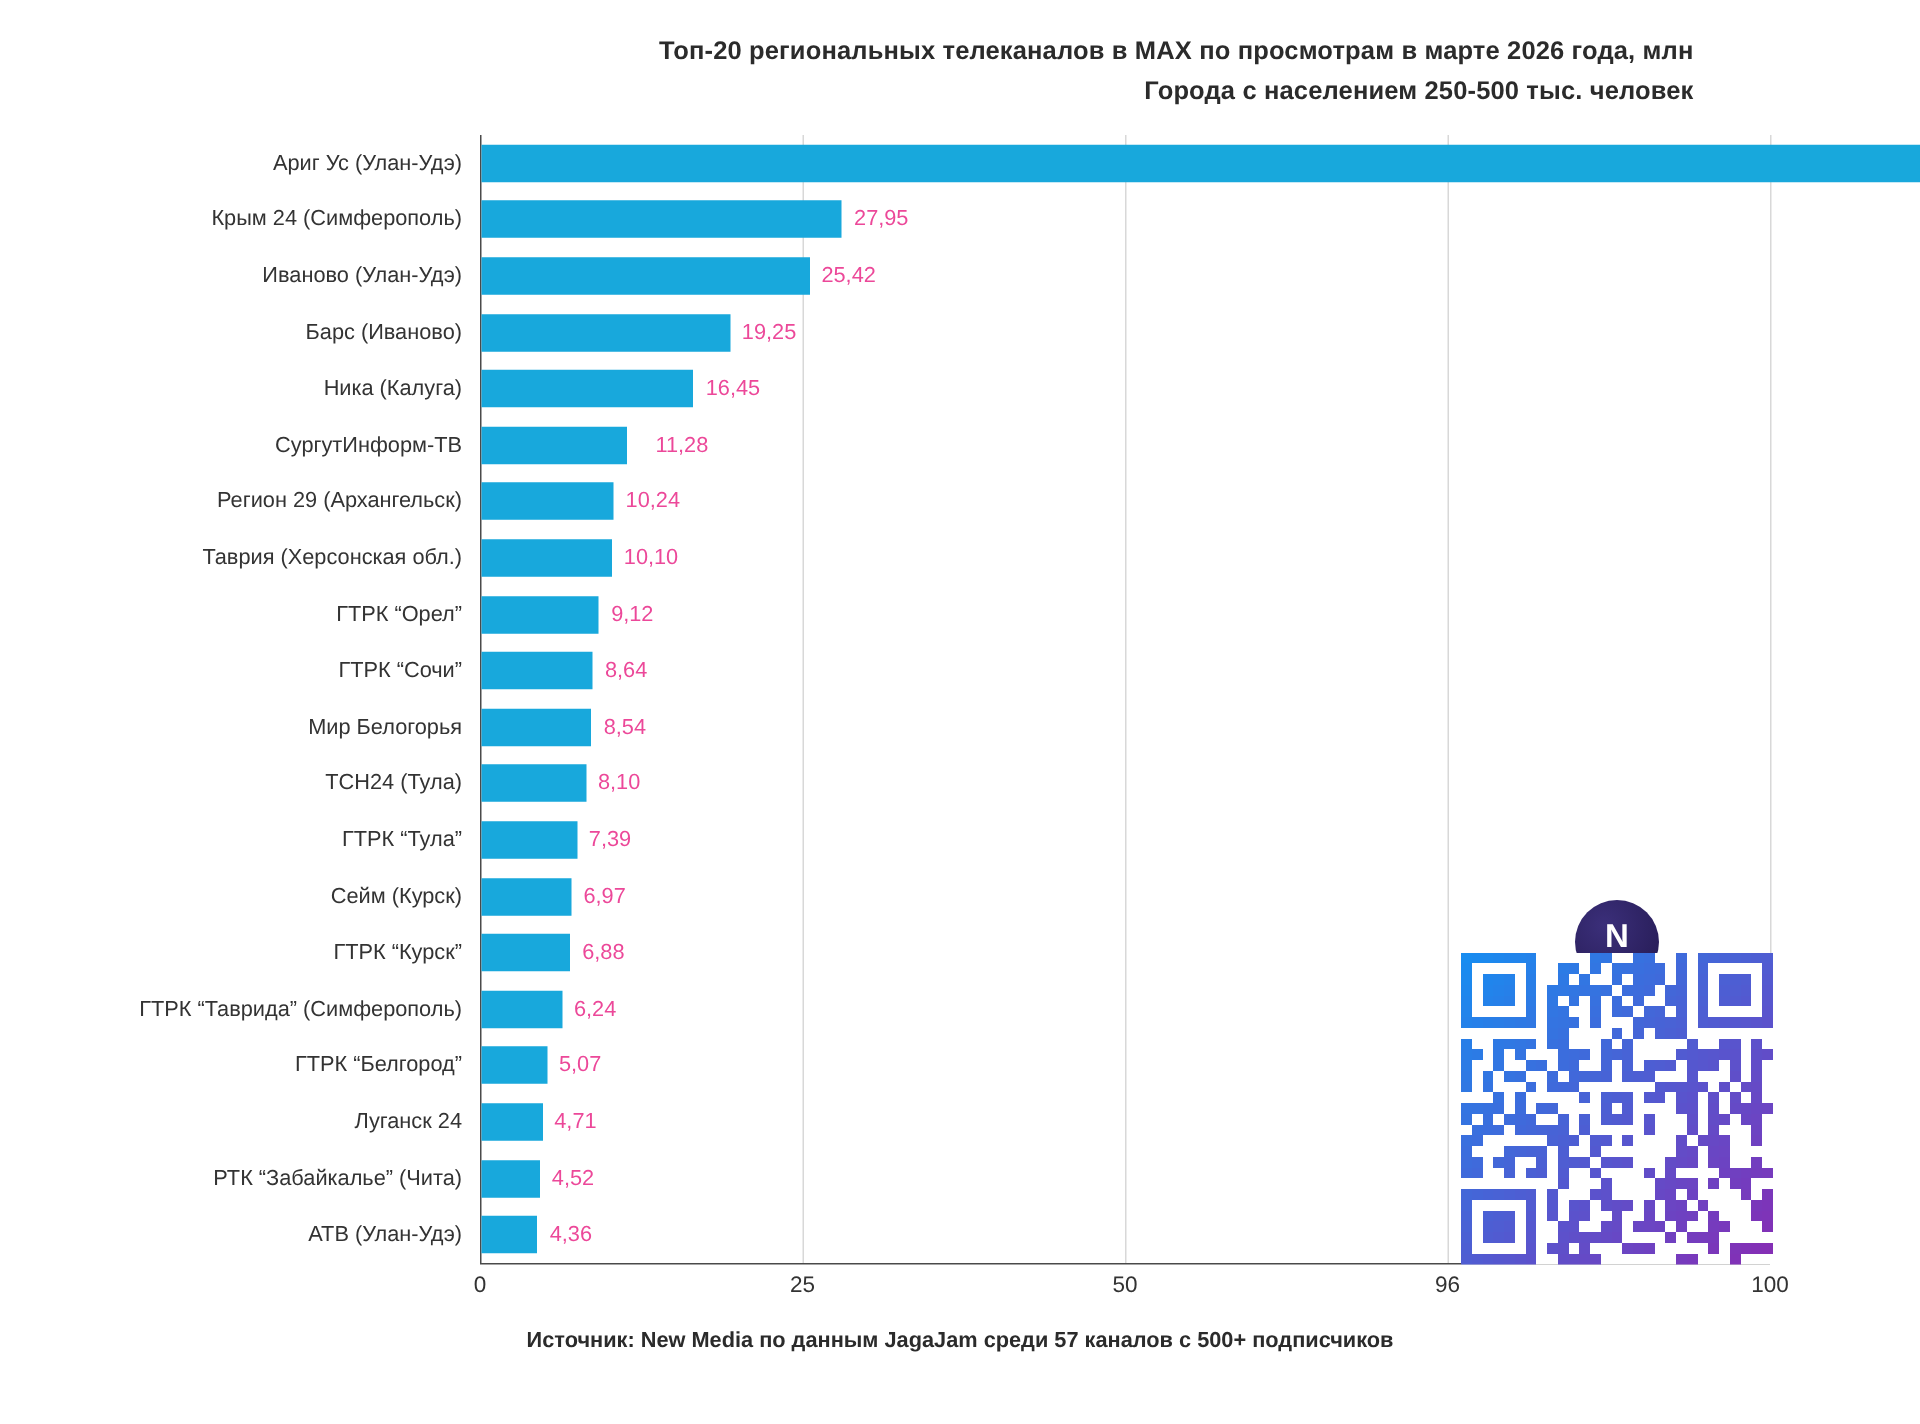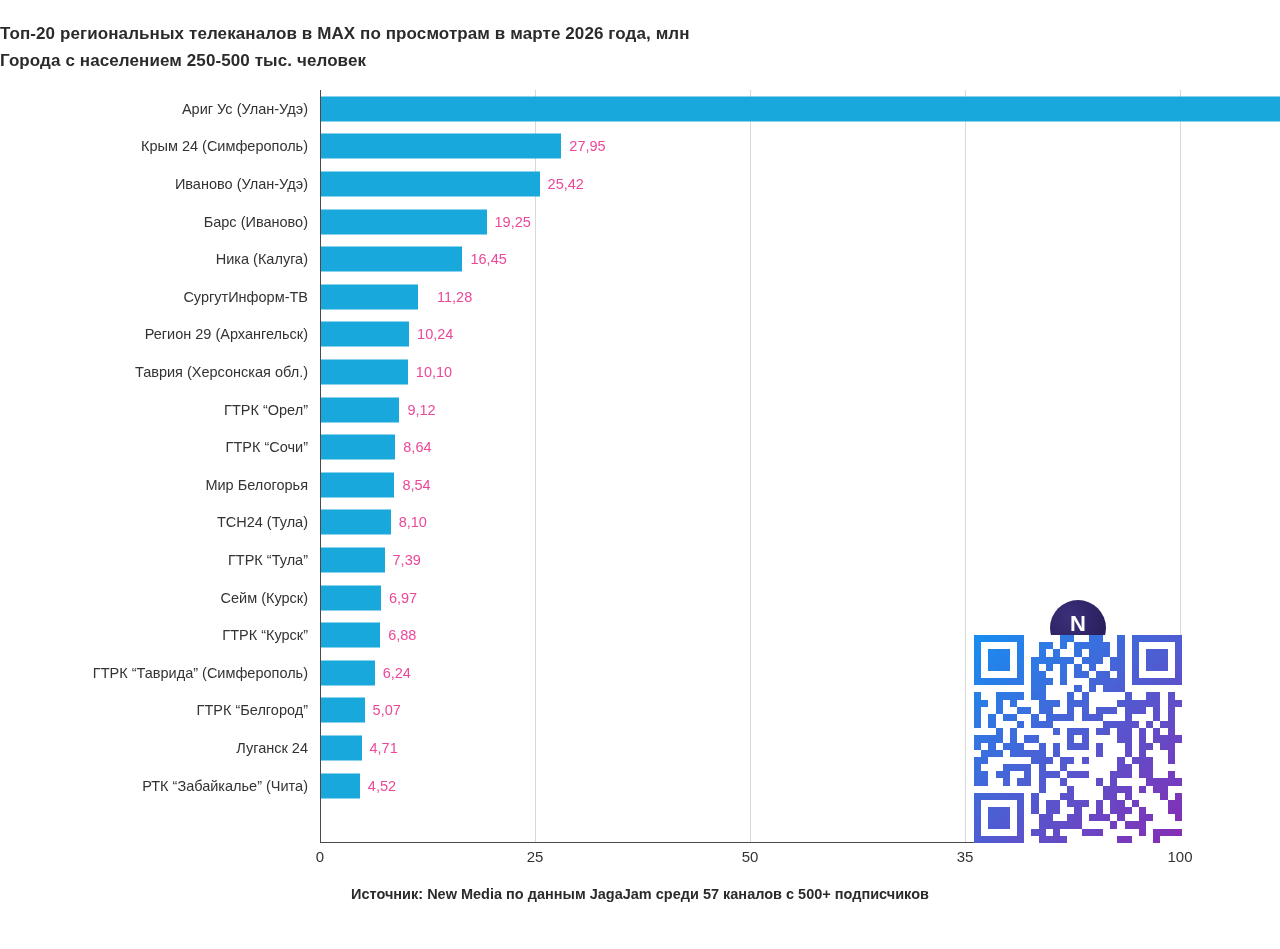--- a/index.html
+++ b/index.html
@@ -18,21 +18,21 @@
     position: relative;
     width: 1280px;
     height: 949px;
     box-sizing: border-box;
   }
   .title-block {
     position: absolute;
     left: 0;
     top: 20px;
     width: 1129px;
-    text-align: left;
+    text-align: right;
   }
   .title-line {
     font-size: 17px;
     font-weight: bold;
     color: #2b2b2b;
     line-height: 27px;
     letter-spacing: 0.1px;
   }
   .chart-area {
     position: absolute;
@@ -287,26 +287,31 @@
         <div class="row" style="top: 639.2px; height: 37.6px;">
           <div class="row-label">Луганск 24</div>
           <div class="bar" style="width: 40.506px; background: rgb(24, 168, 220);"></div>
           <div class="bar-value" style="left: 41.506px;">4,71</div>
         </div>
         <div class="row" style="top: 676.8px; height: 37.6px;">
           <div class="row-label">РТК “Забайкалье” (Чита)</div>
           <div class="bar" style="width: 38.872px; background: rgb(24, 168, 220);"></div>
           <div class="bar-value" style="left: 39.872px;">4,52</div>
         </div>
+        <div class="row" style="top: 714.4px; height: 37.6px;">
+          <div class="row-label">АТВ (Улан-Удэ)</div>
+          <div class="bar" style="width: 37.496px; background: rgb(24, 168, 220);"></div>
+          <div class="bar-value" style="left: 38.496px;">4,36</div>
+        </div>
       </div>
     <div id="xticks">
         <div class="xtick" style="left: 320px;">0</div>
         <div class="xtick" style="left: 535px;">25</div>
         <div class="xtick" style="left: 750px;">50</div>
-        <div class="xtick" style="left: 965px;">35</div>
+        <div class="xtick" style="left: 965px;">96</div>
         <div class="xtick" style="left: 1180px;">100</div>
       </div>
   </div>
 
   <div class="brand">
     <div class="brand-logo">
       <div class="mark">N</div>
       <div class="mark-sub">New<br>Media</div>
     </div>
     <div class="brand-name">New Media</div>

